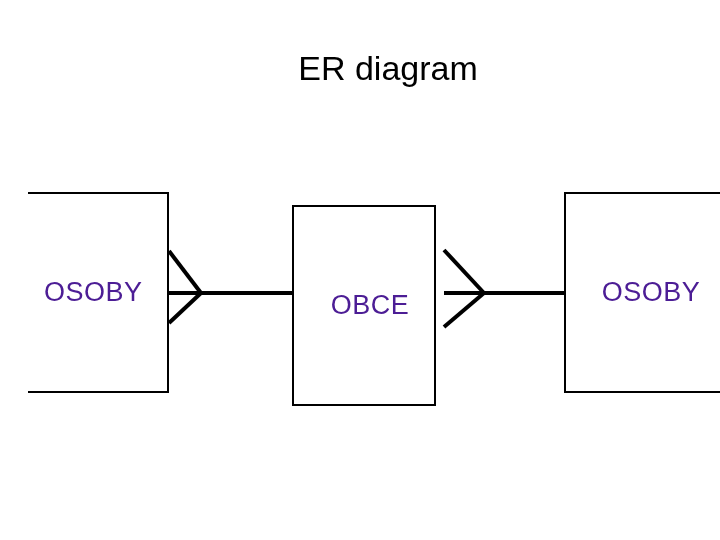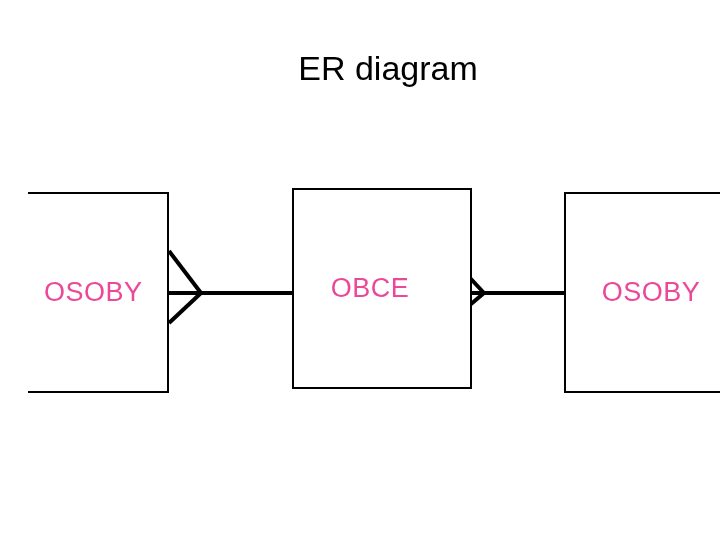--- a/index.html
+++ b/index.html
@@ -35,39 +35,39 @@
     border: 2px solid #000000;
     background: #ffffff;
   }
   .entity-label {
     position: absolute;
     top: 0;
     height: 100%;
     display: flex;
     align-items: center;
     font-size: 27px;
-    color: #ec4899;
+    color: #4c1d95;
     white-space: nowrap;
     letter-spacing: 0.5px;
   }
   #entity-box-osoby {
     left: -30px;
     top: 192px;
     width: 171px;
     height: 201px;
   }
   #entity-label-osoby {
     left: 44px;
     width: 120px;
     justify-content: flex-start;
   }
   #entity-box-obce {
     left: 264px;
-    top: 188px;
-    width: 180px;
+    top: 205px;
+    width: 144px;
     height: 201px;
   }
   #entity-label-obce {
     left: 0;
     width: 152px;
     justify-content: center;
   }
   #entity-box-okresy {
     left: 536px;
     top: 192px;

